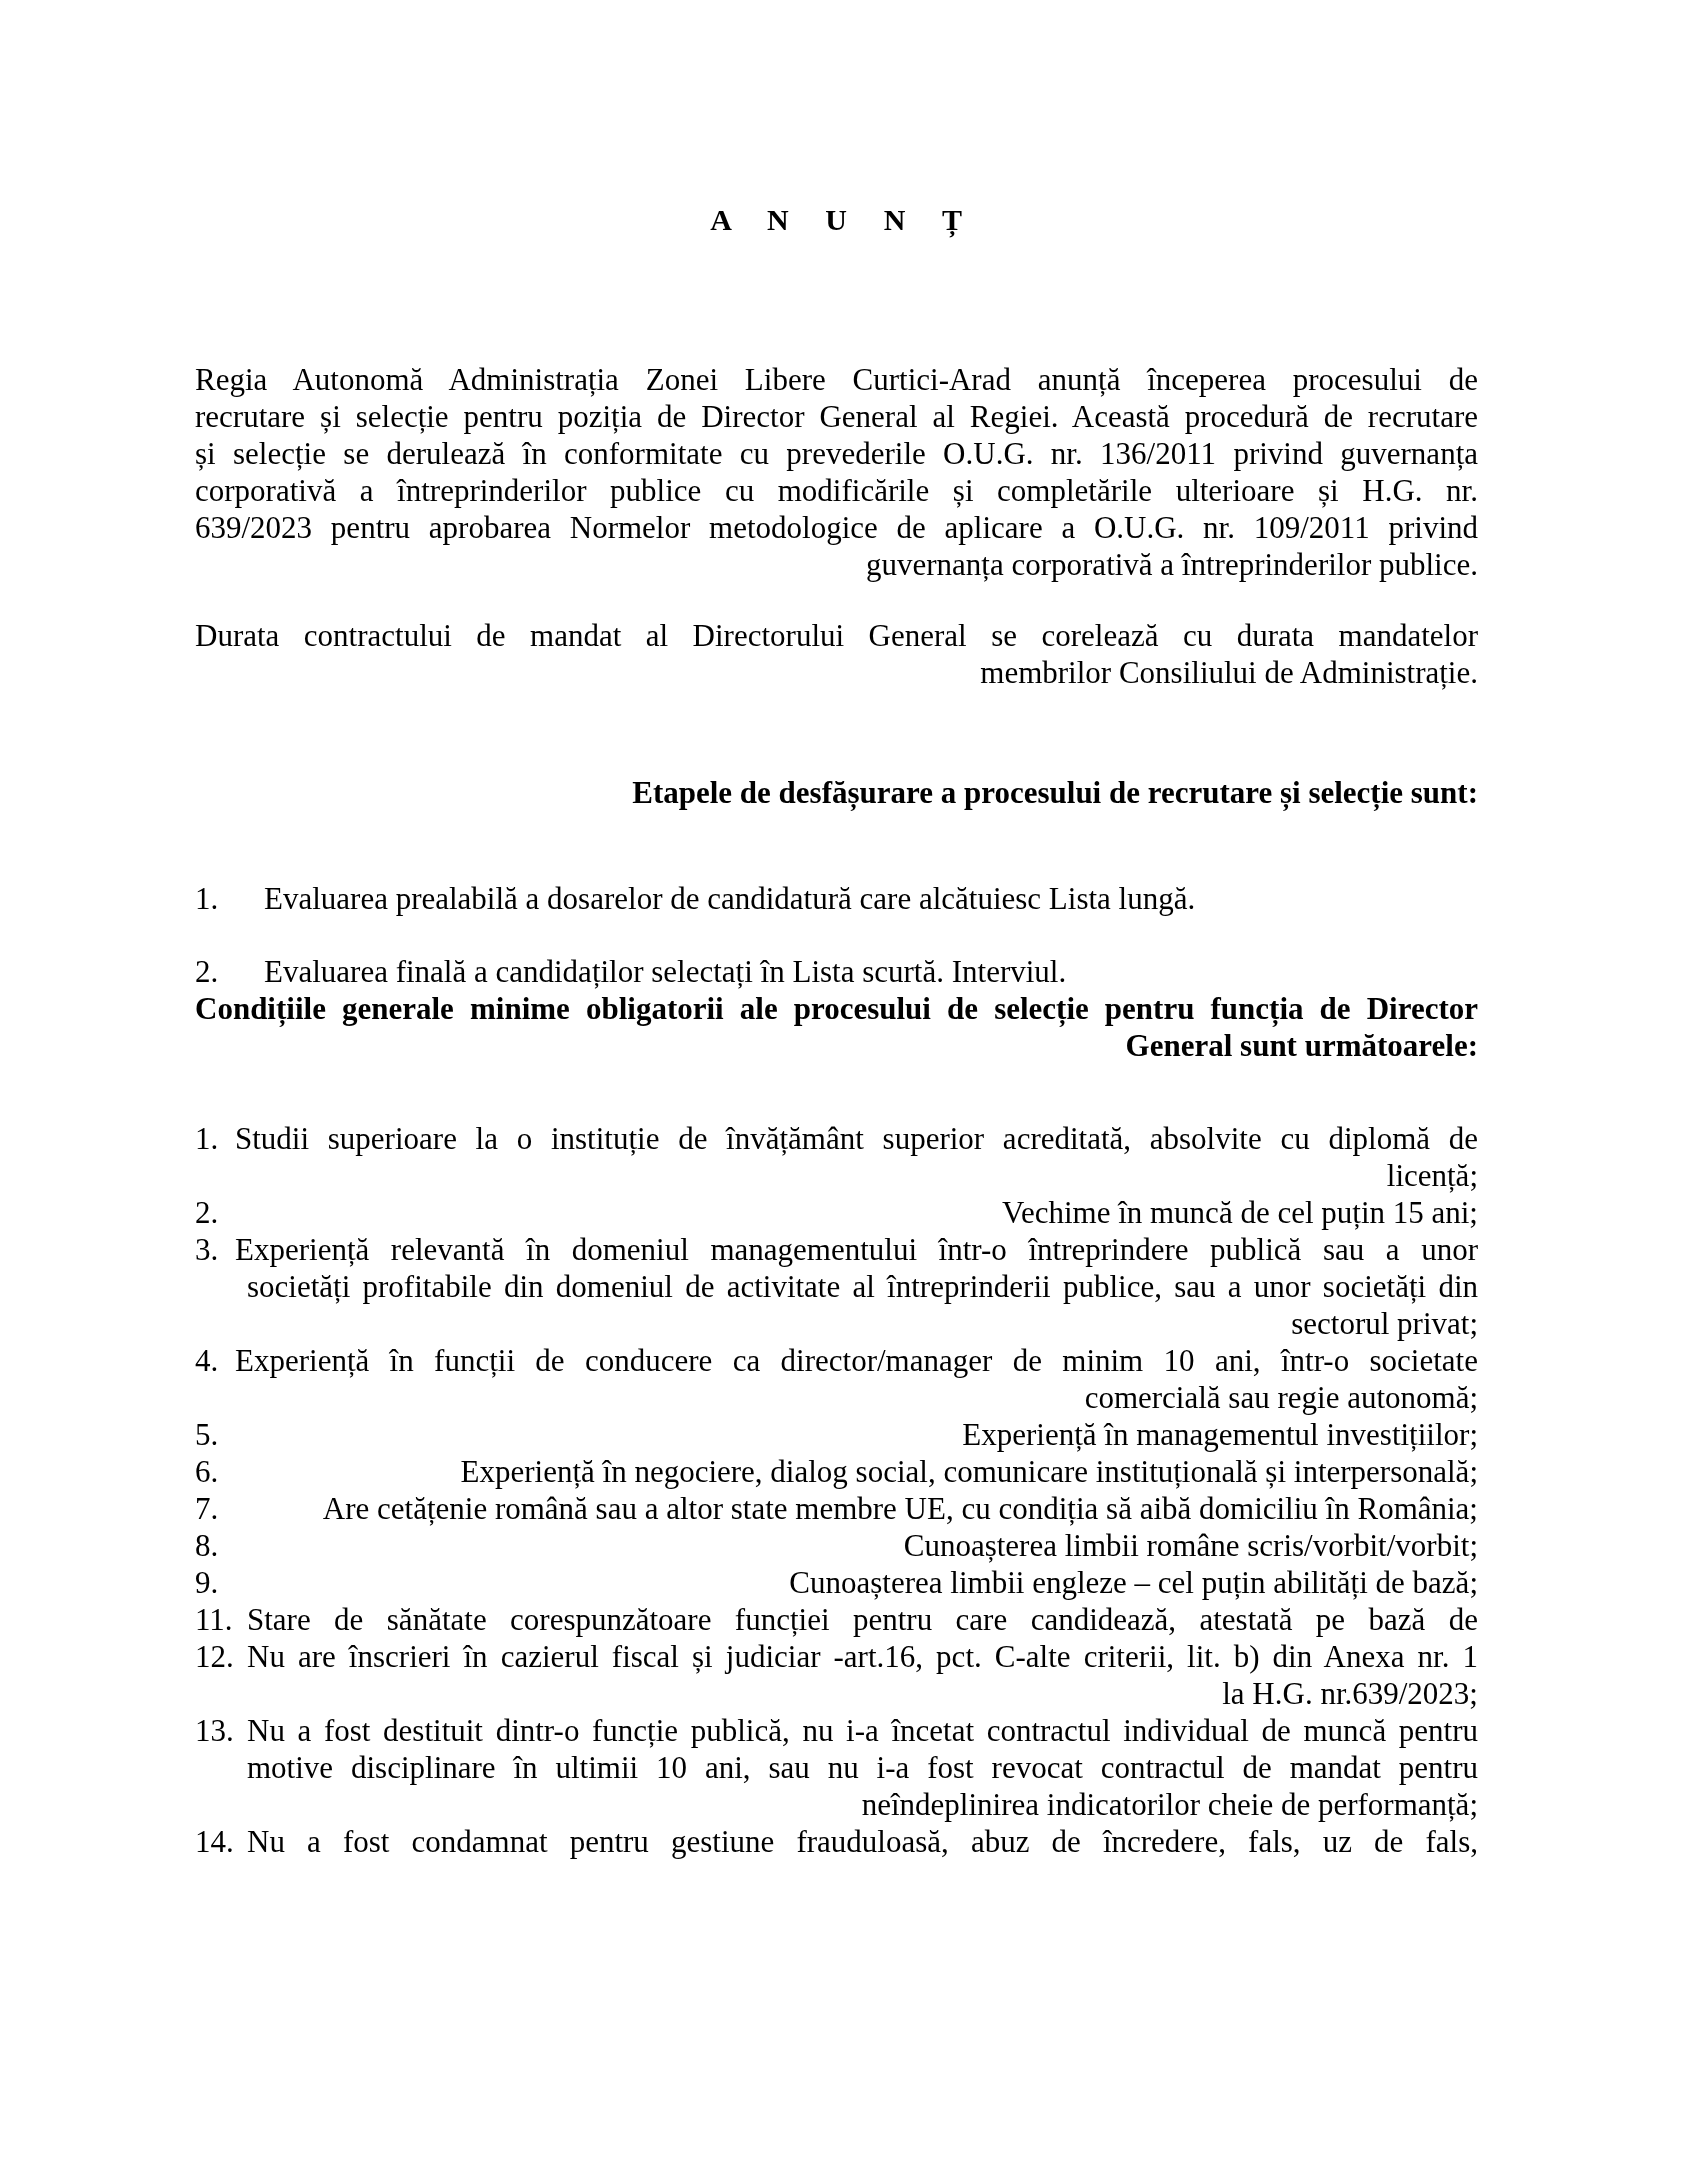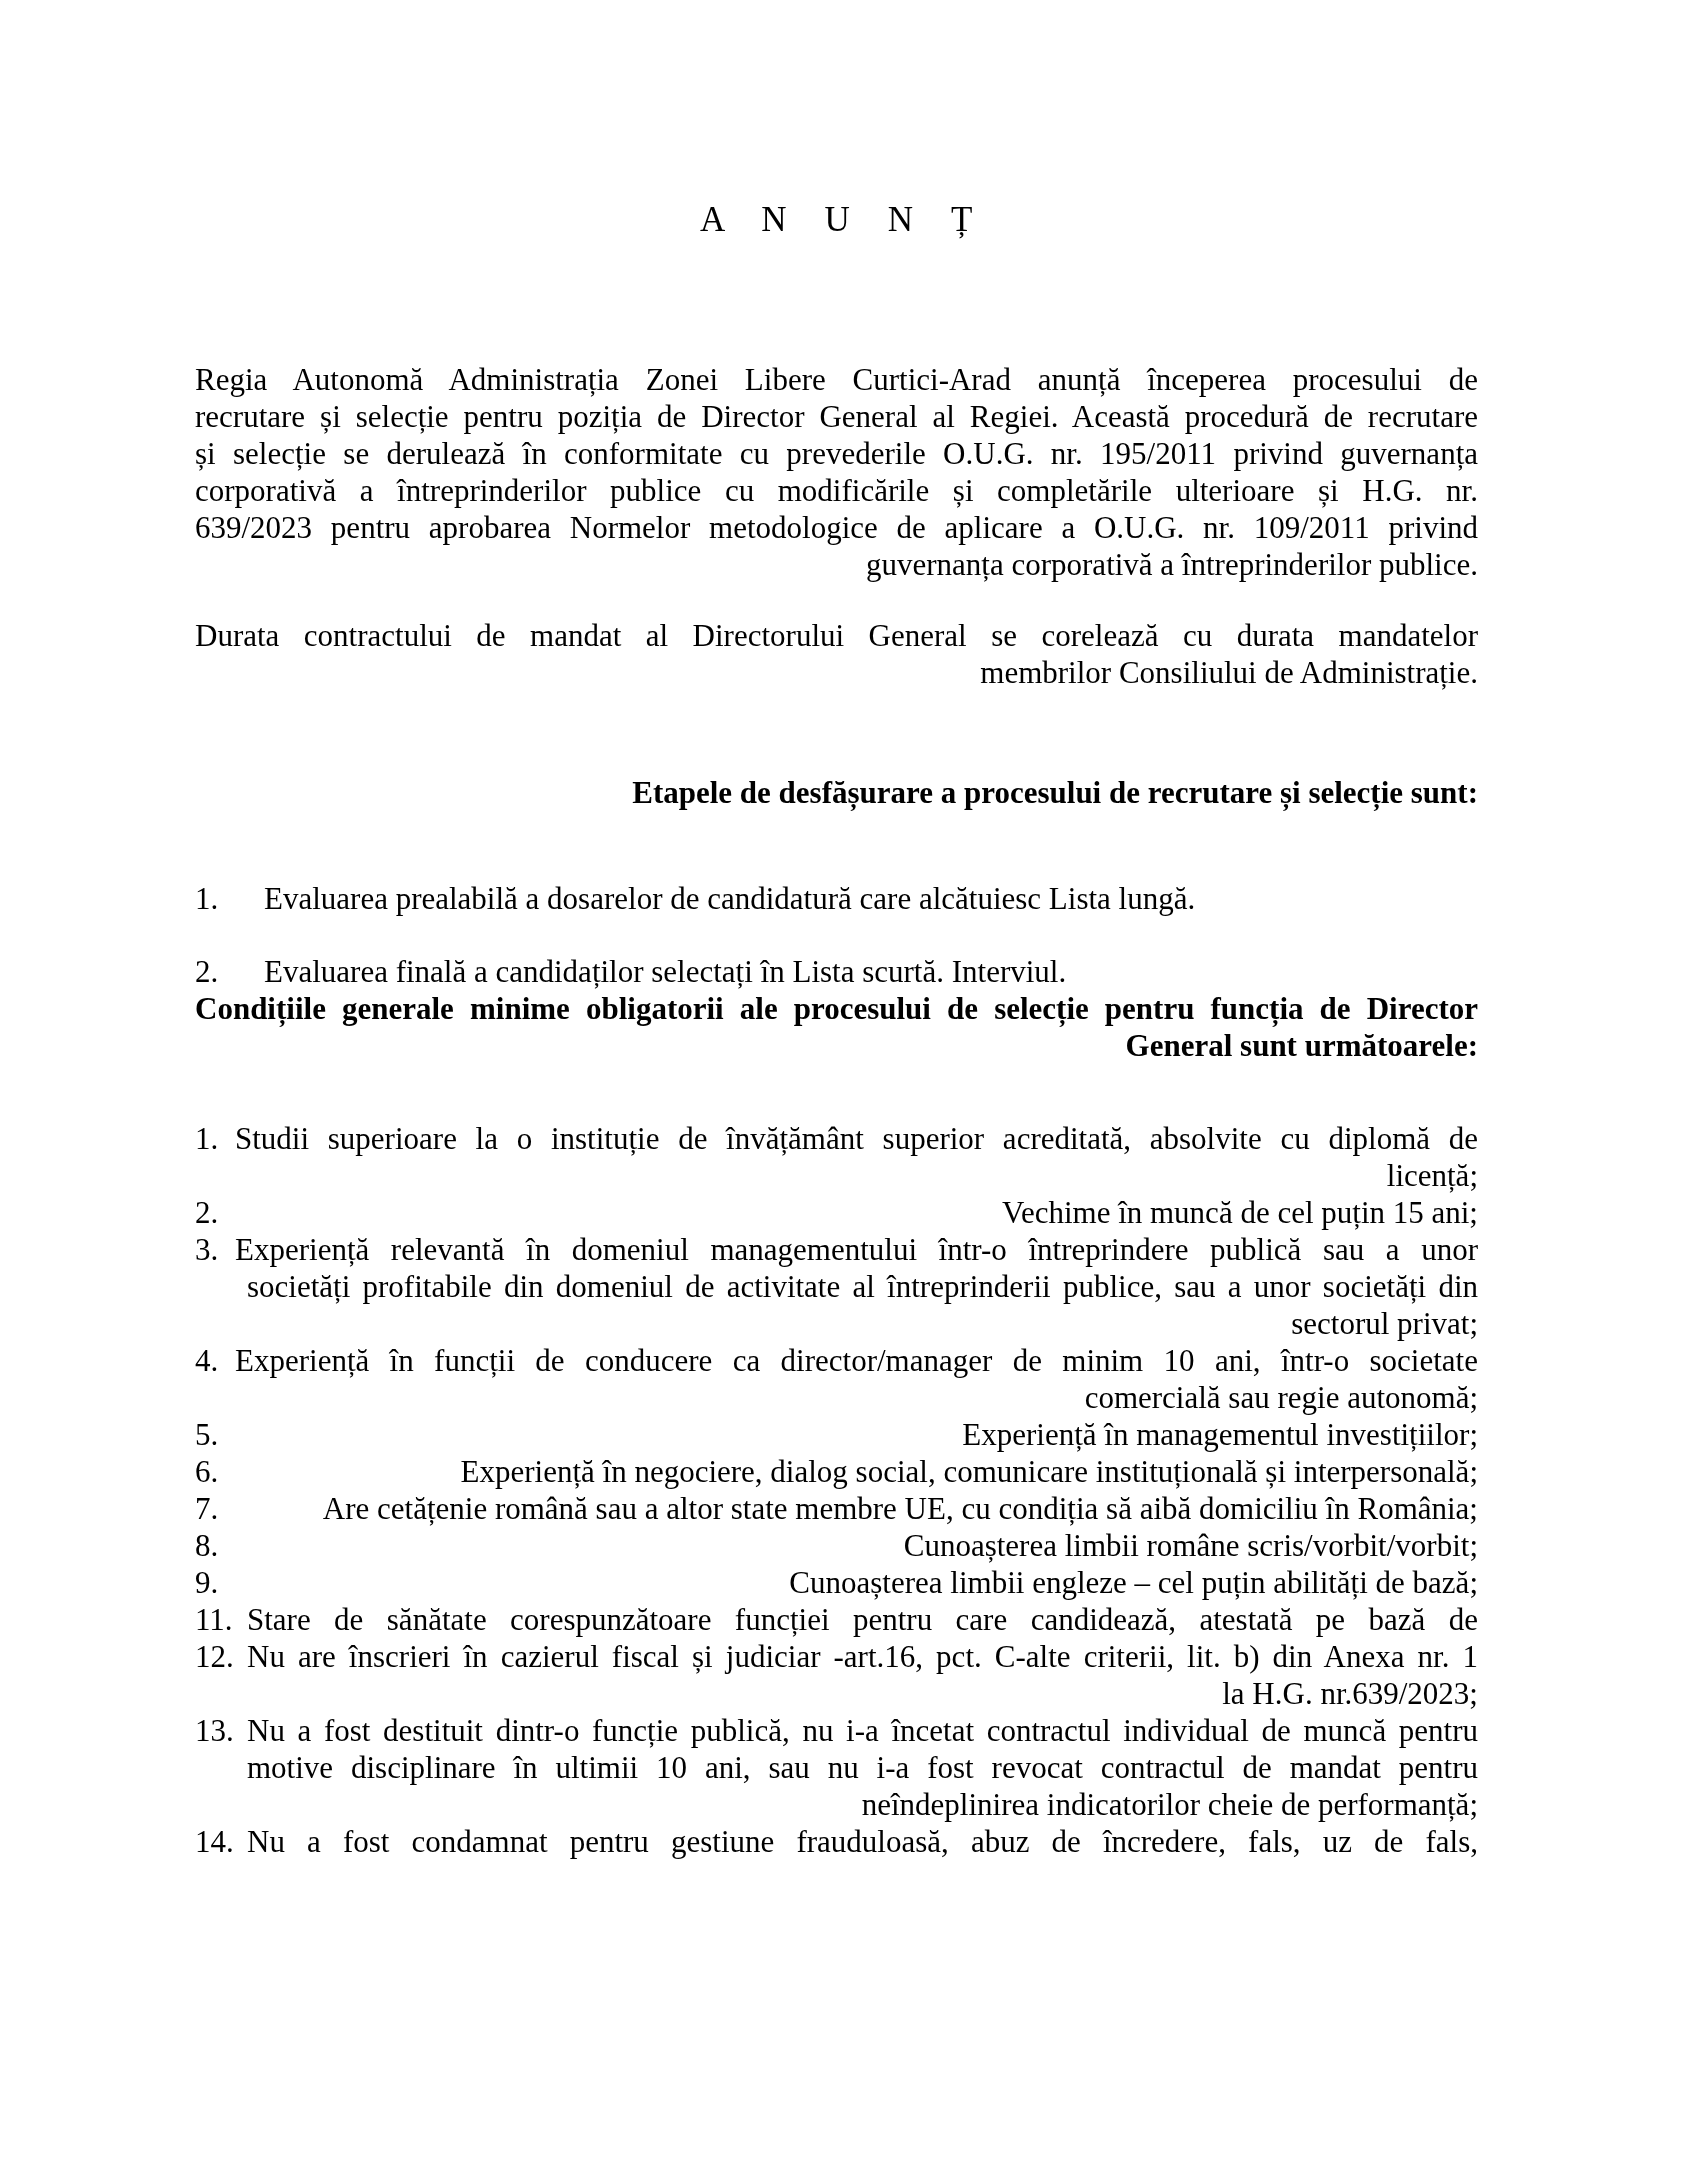--- a/index.html
+++ b/index.html
@@ -4,21 +4,21 @@
 <style>
   html, body { margin: 0; padding: 0; background: #ffffff; }
   body { width: 1687px; height: 2183px; position: relative; overflow: hidden; }
   .page {
     position: absolute; left: 0; top: 0; width: 1687px; height: 2183px;
     background: #ffffff; color: #000000;
     font-family: "Liberation Serif", "DejaVu Serif", serif;
   }
   .title {
     position: absolute; top: 200px; left: 0; width: 1687px;
-    text-align: center; font-weight: normal; font-size: 35px;
+    text-align: center; font-weight: bold; font-size: 30px;
     letter-spacing: 14.6px; line-height: 40px;
   }
   .block {
     position: absolute; left: 195px; width: 1283px;
     font-size: 31px; line-height: 37px;
   }
   .line { display: block; white-space: nowrap; text-align: right; }
   .jline { display: block; text-align: justify; text-align-last: justify; white-space: normal; height: 37px; overflow: hidden; }
   .bold { font-weight: bold; }
   .ol-item { position: relative; }
@@ -32,21 +32,21 @@
 </head>
 <body>
 
 <div class="page">
 
   <div class="title">A N U N Ț</div>
 
   <div class="block" style="top:361px;">
     <span class="jline">Regia Autonomă Administrația Zonei Libere Curtici-Arad anunță începerea procesului de</span>
     <span class="jline">recrutare și selecție pentru poziția de Director General al Regiei. Această procedură de recrutare</span>
-    <span class="jline">și selecție se derulează în conformitate cu prevederile O.U.G. nr. 195/2011 privind guvernanța</span>
+    <span class="jline">și selecție se derulează în conformitate cu prevederile O.U.G. nr. 136/2011 privind guvernanța</span>
     <span class="jline">corporativă a întreprinderilor publice cu  modificările și completările ulterioare și  H.G.  nr.</span>
     <span class="jline">639/2023 pentru aprobarea Normelor metodologice de aplicare a O.U.G. nr. 109/2011 privind</span>
     <span class="line">guvernanța corporativă a întreprinderilor publice.</span>
   </div>
 
   <div class="block" style="top:617px;">
     <span class="jline">Durata contractului de mandat al Directorului General se corelează cu durata mandatelor</span>
     <span class="line">membrilor Consiliului de Administrație.</span>
   </div>
 

